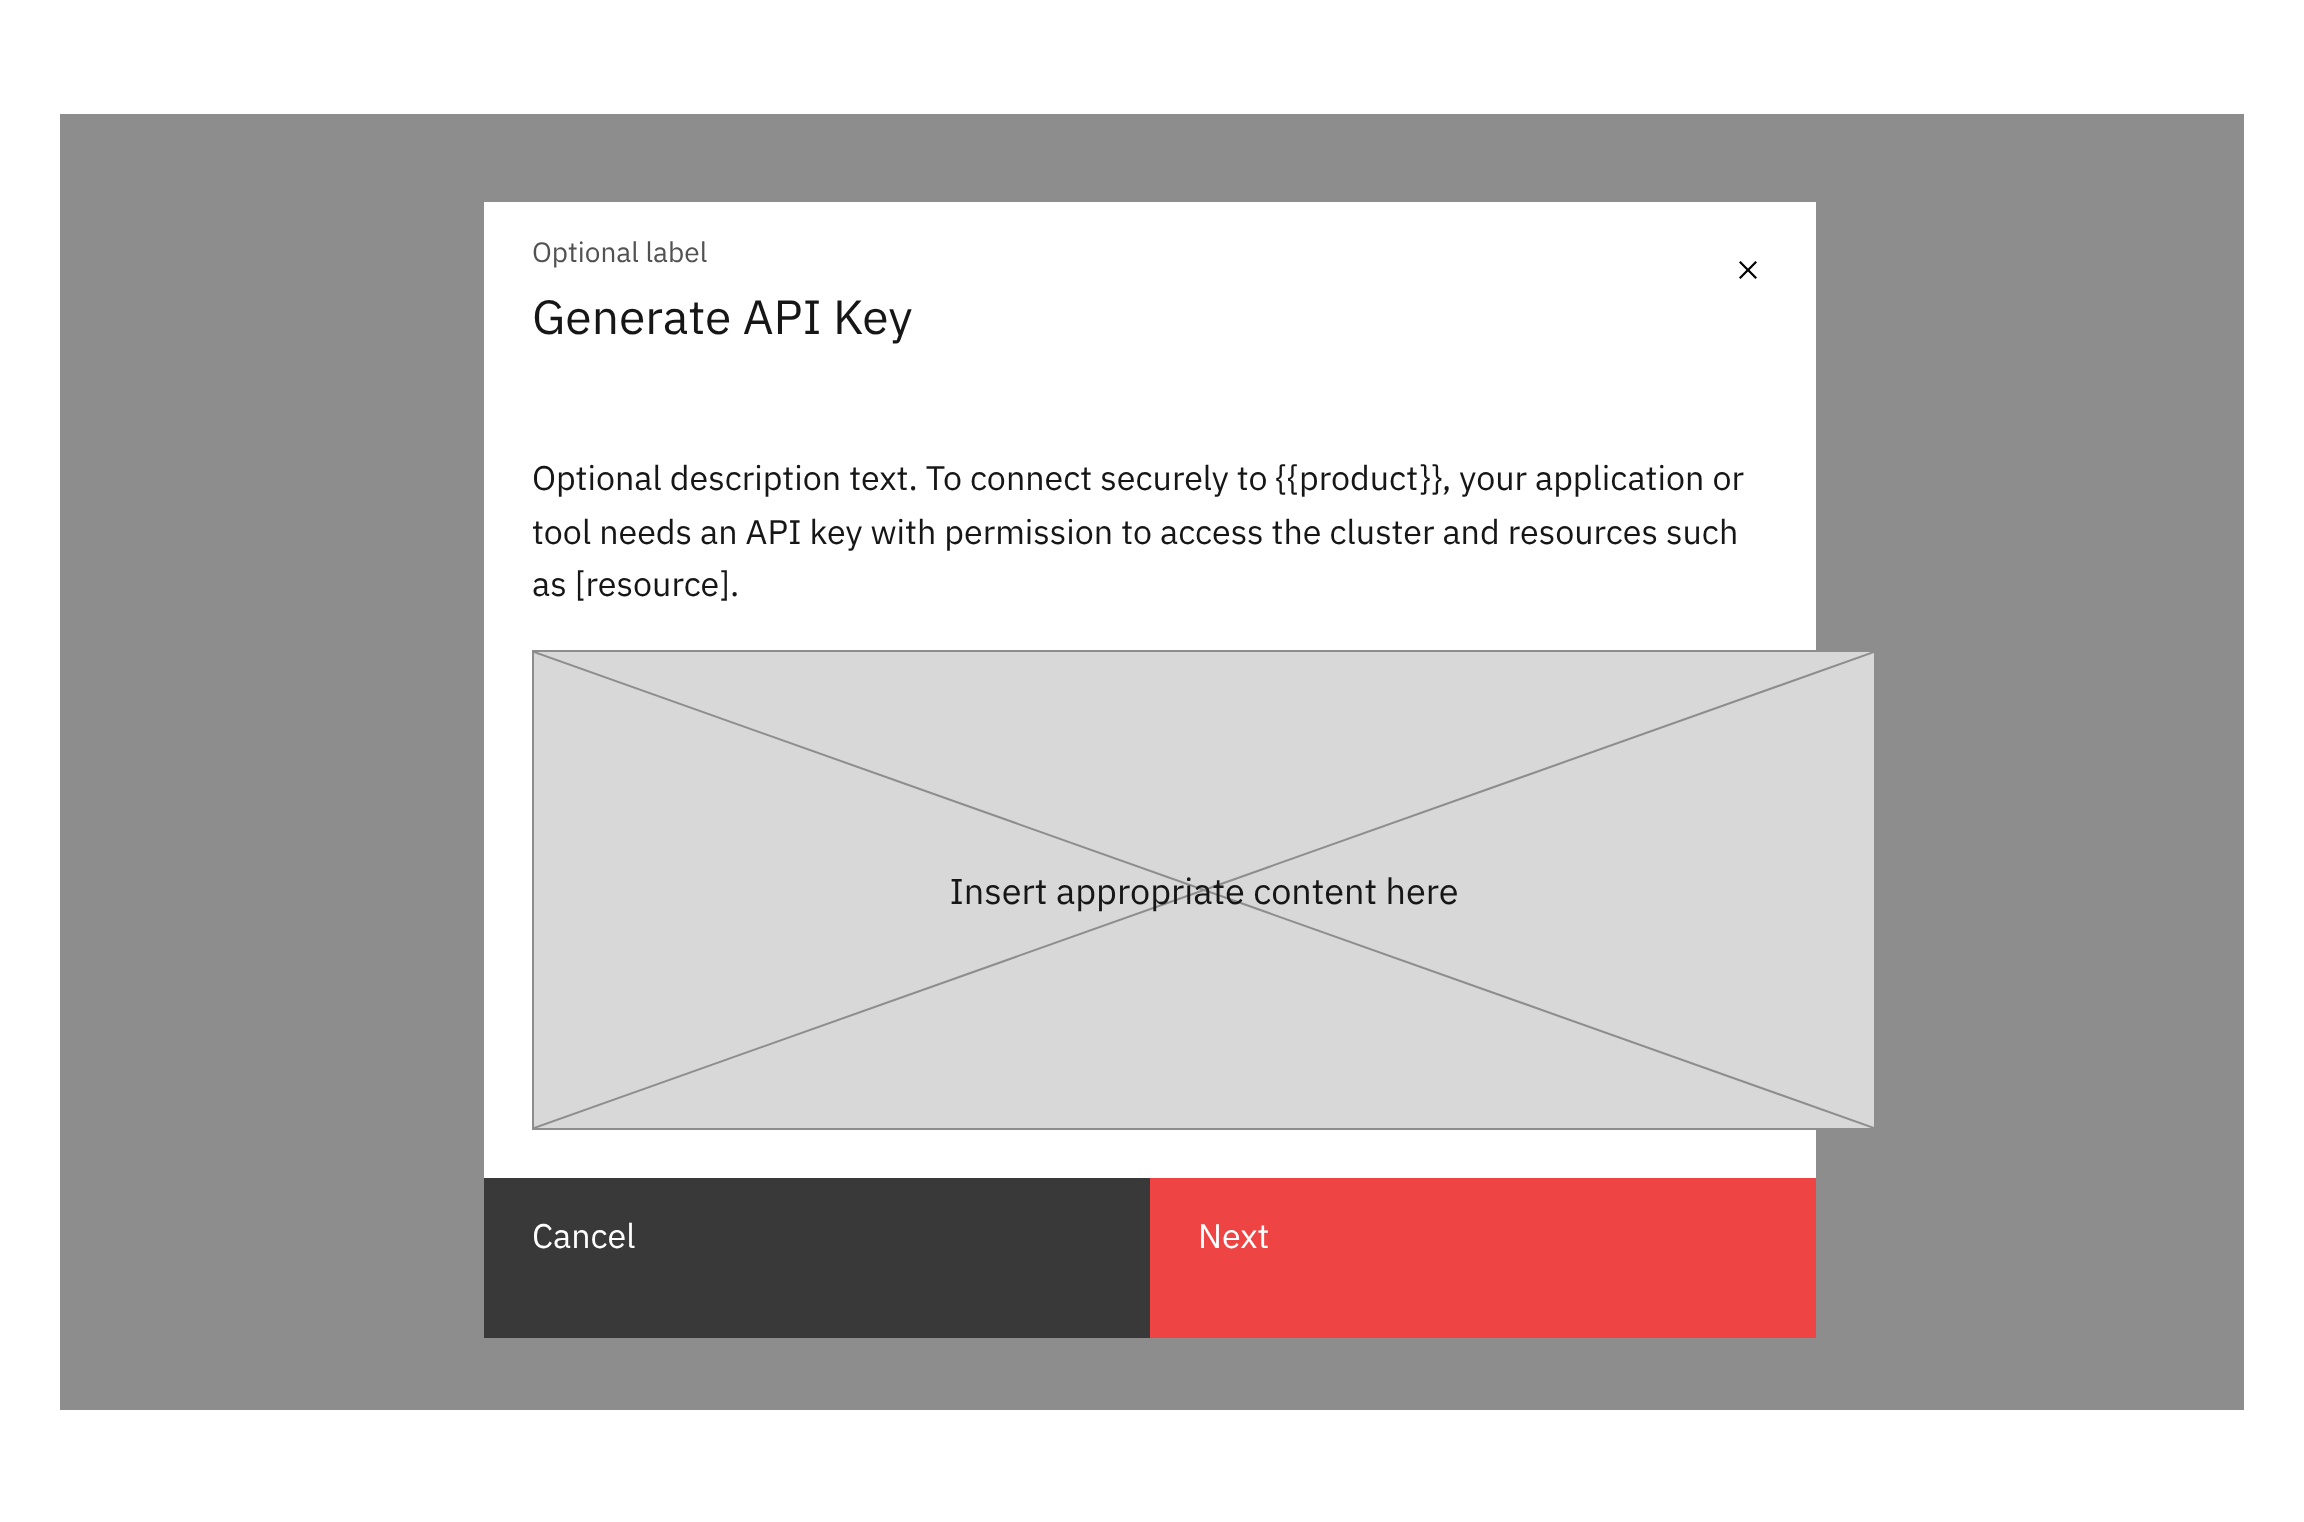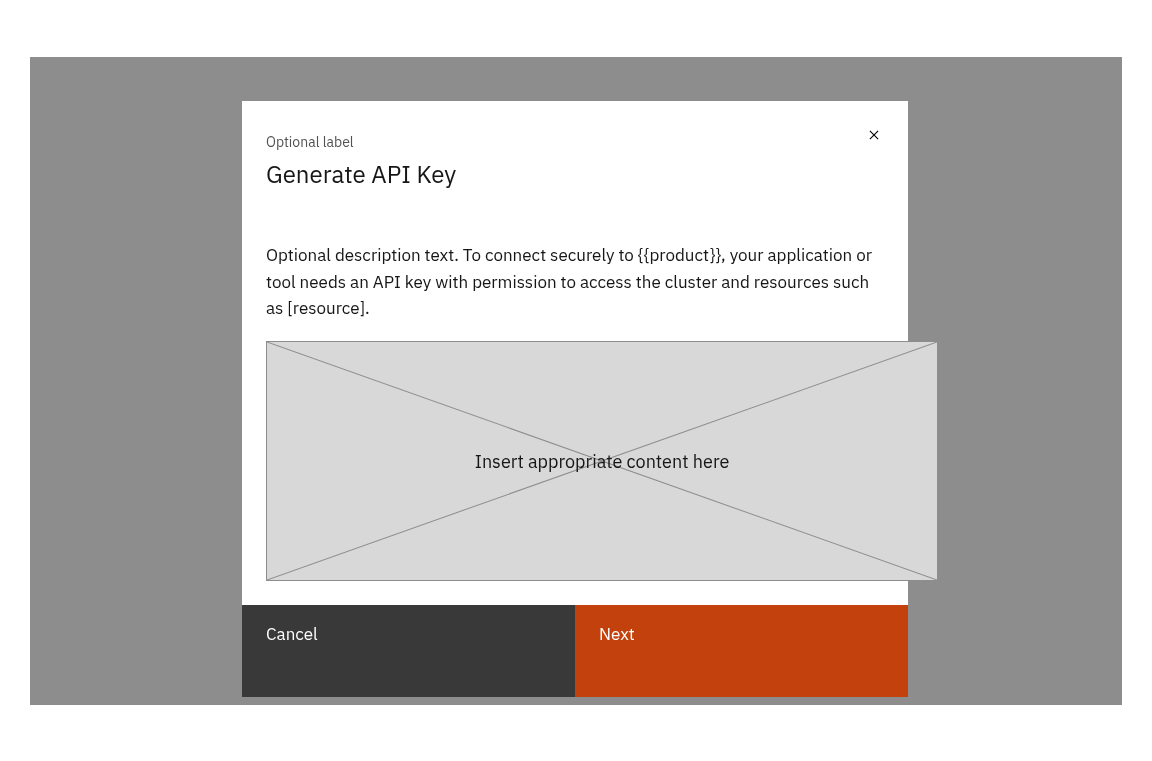--- a/index.html
+++ b/index.html
@@ -25,21 +25,21 @@
     .modal {
       position: absolute;
       top: 101px;
       left: 242px;
       width: 666px;
       background: #ffffff;
       display: flex;
       flex-direction: column;
     }
     .modal-header {
-      padding: 32px 24px 0 24px;
+      padding: 16px 24px 0 24px;
       position: relative;
     }
     .optional-label {
       font-size: 14px;
       color: #525252;
       font-weight: 400;
       margin-bottom: 8px;
     }
     .modal-title {
       font-size: 24px;
@@ -94,39 +94,39 @@
     .placeholder-text {
       position: relative;
       z-index: 1;
       font-size: 18px;
       color: #161616;
       font-weight: 400;
     }
     .modal-footer {
       display: flex;
       width: 100%;
-      height: 92px;
+      height: 80px;
     }
     .footer-button {
       flex: 1;
       border: none;
       font-size: 17px;
       text-align: left;
       padding: 18px 24px;
       cursor: pointer;
       display: flex;
       align-items: flex-start;
       font-family: inherit;
     }
     .cancel-button {
       background: #393939;
       color: #ffffff;
     }
     .next-button {
-      background: #c2410c;
+      background: #ef4444;
       color: #ffffff;
     }
   </style>
 </head>
 <body>
 
 <div class="backdrop"></div>
 
 <div class="modal">
   <div class="modal-header">

